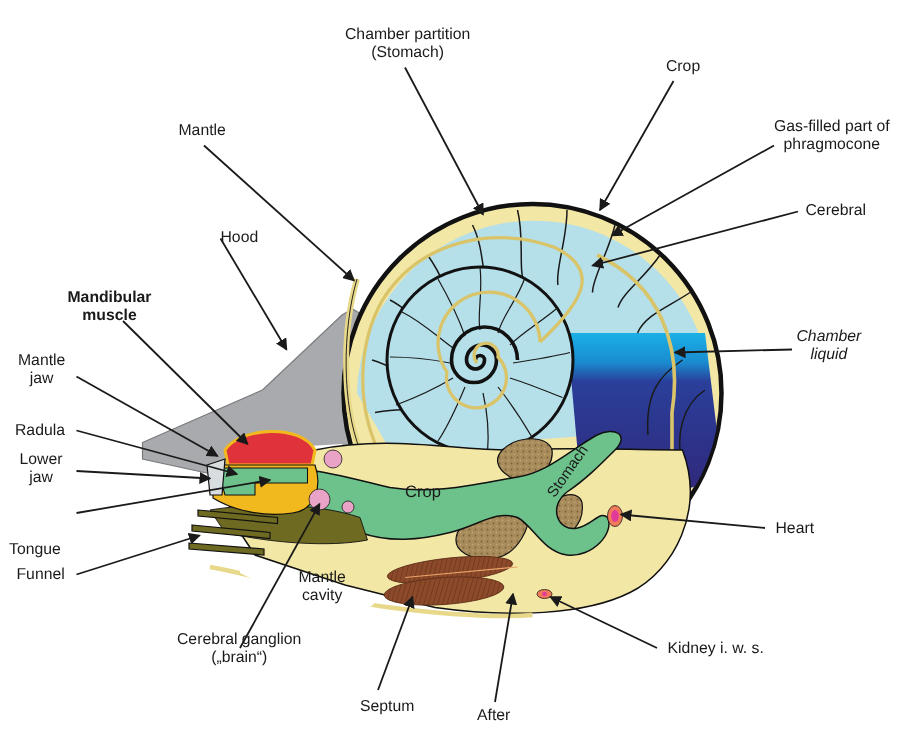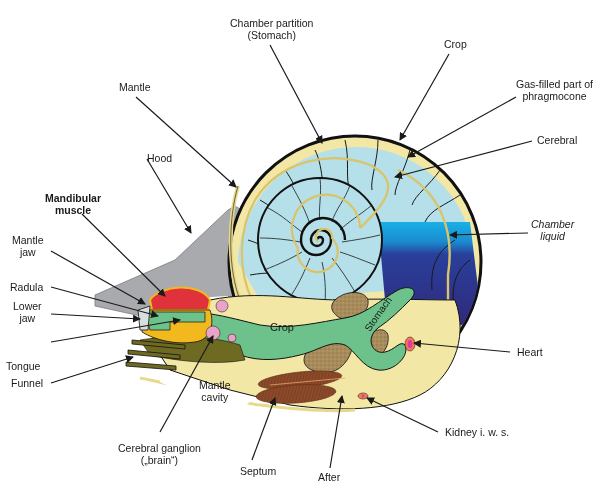--- a/index.html
+++ b/index.html
@@ -199,21 +199,21 @@
 <div class="lbl" style="left:6px;top:336px;margin-top:24px;">
       <div>Tongue</div>
     </div>
 <div class="lbl" style="left:11px;top:377px;">
       <div>Funnel</div>
     </div>
 <div class="lbl" style="left:199px;top:379px;">
   <div>Mantle</div>
   <div>cavity</div>
 </div>
-<div class="lbl" style="left:118px;top:442px;">
+<div class="lbl" style="left:118px;top:420px;">
   <div>Cerebral ganglion</div>
   <div>(„brain“)</div>
 </div>
 <div class="lbl" style="left:240px;top:465px;">
       <div>Septum</div>
     </div>
 <div class="lbl" style="left:318px;top:471px;">
       <div>After</div>
     </div>
 <div class="lbl" style="left:517px;top:346px;">

